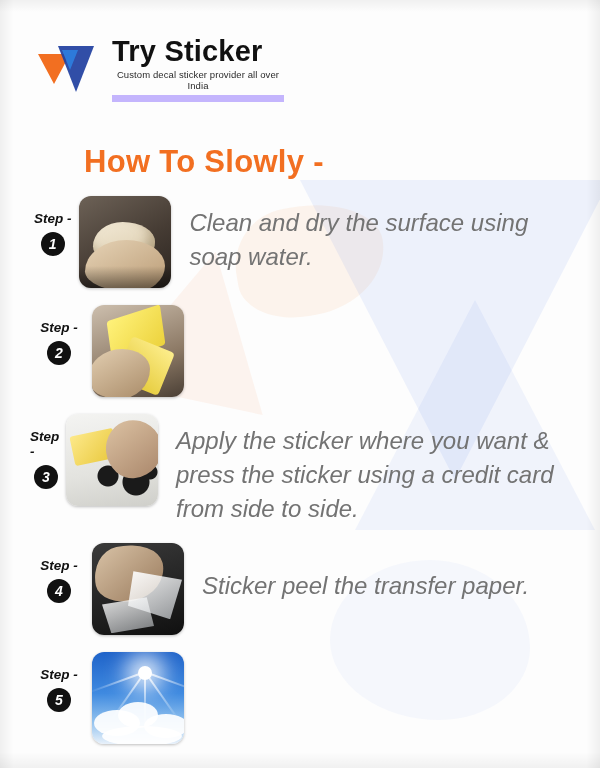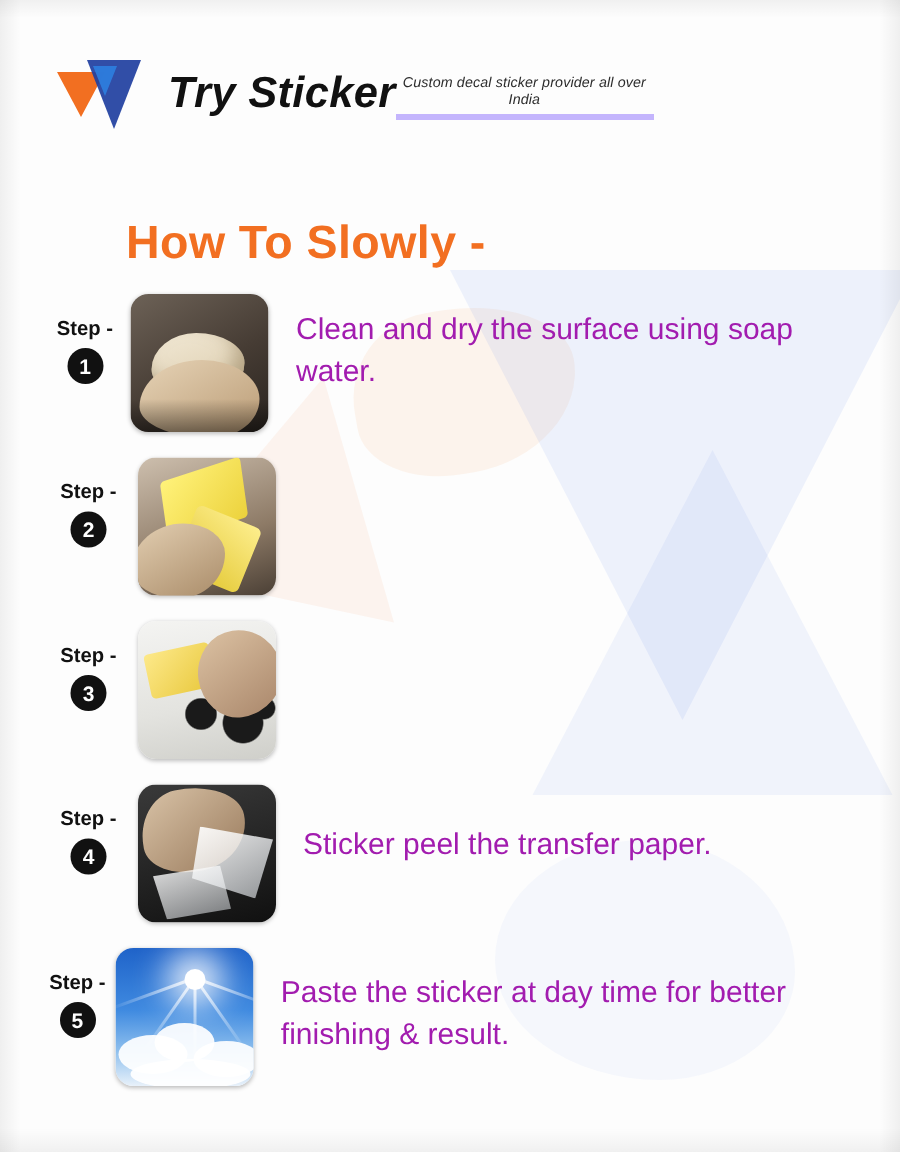--- a/index.html
+++ b/index.html
@@ -114,38 +114,37 @@
     gap: 14px;
     z-index: 5;
   }
   .logo-mark {
     position: relative;
     width: 62px;
     height: 56px;
   }
   .brand-text {
     display: flex;
-    flex-direction: row;
+    flex-direction: column;
     padding-top: 2px;
-    font-style: italic;
   }
   .brand-title {
     font-size: 29px;
     font-weight: bold;
     color: #111111;
     letter-spacing: 0.2px;
     line-height: 1.05;
   }
   .brand-sub {
     font-size: 9.5px;
     color: #2b2b2b;
     letter-spacing: 0.1px;
     margin-top: 3px;
     padding-bottom: 4px;
-    border-bottom: 4px solid #c4b5fd;
+    border-bottom: 7px solid #c4b5fd;
     width: 172px;
     text-align: center;
   }
 
   
   .how-title {
     position: absolute;
     left: 84px;
     top: 144px;
     font-size: 31px;
@@ -155,20 +154,21 @@
     z-index: 5;
   }
 
   
   .steps {
     position: absolute;
     left: 0;
     top: 196px;
     width: 556px;
     z-index: 5;
+    font-style: italic;
   }
   .step-row {
     display: flex;
     align-items: flex-start;
     margin-bottom: 17px;
     padding-left: 30px;
   }
   .step-label-col {
     width: 58px;
     display: flex;
@@ -201,22 +201,22 @@
     height: 92px;
     border-radius: 12px;
     overflow: hidden;
     flex: 0 0 auto;
     margin-left: 4px;
     box-shadow: 0 1px 3px rgba(0,0,0,0.25);
     position: relative;
   }
   .step-text {
     margin-left: 18px;
-    font-size: 20px;
-    color: #a21caf;
+    font-size: 24px;
+    color: #737373;
     line-height: 1.42;
     padding-top: 10px;
     max-width: 380px;
   }
   .step-text.indent-2 { padding-top: 26px; }
   .step-text.indent-4 { padding-top: 26px; }
   .step-text.indent-5 { padding-top: 16px; }
 
   
   .thumb-inner { position: absolute; inset: 0; }
@@ -406,20 +406,21 @@
         <div class="step-word">Step -</div>
         <div class="step-num">3</div>
       </div>
       <div class="step-thumb">
         <div class="thumb-inner t3">
           <div class="yellowcard"></div>
           <div class="art"></div>
           <div class="hand3"></div>
         </div>
       </div>
+      <div class="step-text">Apply the sticker where you want &amp; press the sticker using a credit card from side to side.</div>
     </div>
 
     <div class="step-row">
       <div class="step-label-col">
         <div class="step-word">Step -</div>
         <div class="step-num">4</div>
       </div>
       <div class="step-thumb">
         <div class="thumb-inner t4">
           <div class="fingers4"></div>
@@ -442,17 +443,16 @@
           <div class="ray" style="transform:rotate(35deg)"></div>
           <div class="ray" style="transform:rotate(-35deg)"></div>
           <div class="ray" style="transform:rotate(70deg)"></div>
           <div class="ray" style="transform:rotate(-70deg)"></div>
           <div class="cloud c1"></div>
           <div class="cloud c2"></div>
           <div class="cloud c3"></div>
           <div class="cloud c4"></div>
         </div>
       </div>
-      <div class="step-text indent-5">Paste the sticker at day time for better finishing &amp; result.</div>
     </div>
 
   </div>
 </div>
 
 </body></html>

